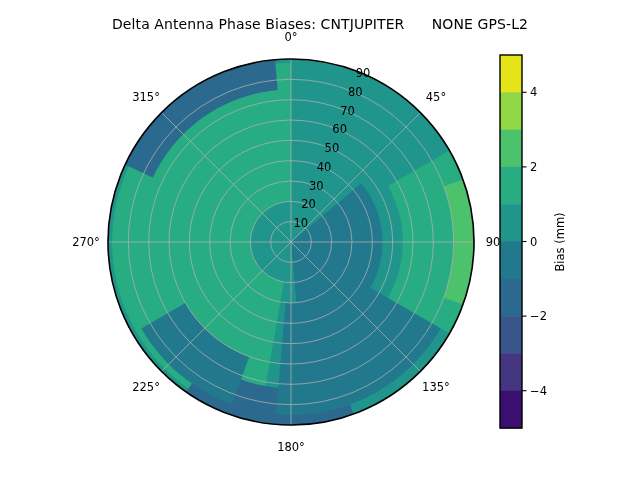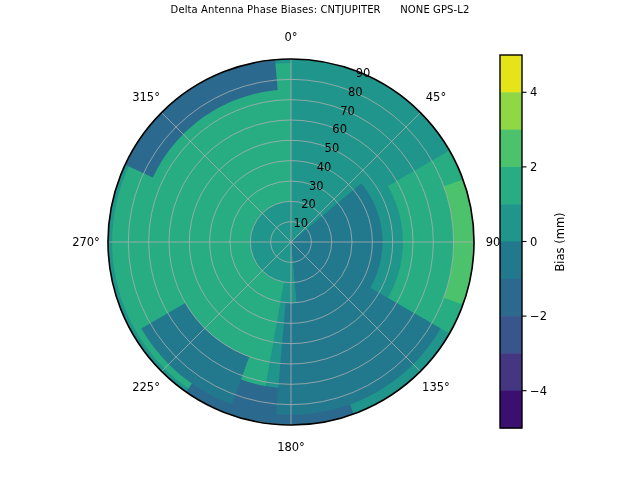--- a/index.html
+++ b/index.html
@@ -11,24 +11,24 @@
     position: relative;
     width: 640px;
     height: 480px;
     background: #ffffff;
     font-family: "DejaVu Sans", sans-serif;
     overflow: hidden;
   }
   #title {
     position: absolute;
     left: 0;
-    top: 4px;
+    top: 16px;
     width: 640px;
     text-align: center;
-    font-size: 10px;
+    font-size: 14px;
     color: #000000;
     letter-spacing: 0.1px;
     white-space: pre;
   }
   svg { display: block; }
   #polar-svg {
     position: absolute;
     left: 0;
     top: 0;
   }

